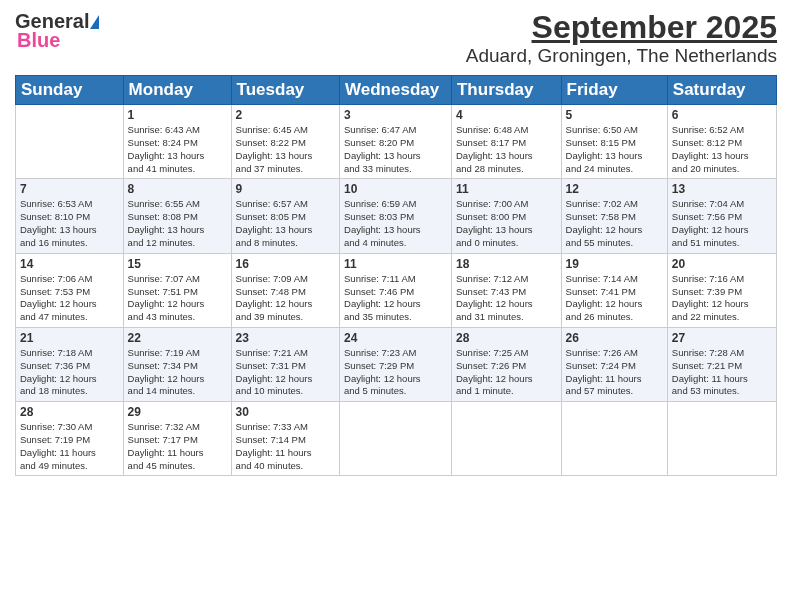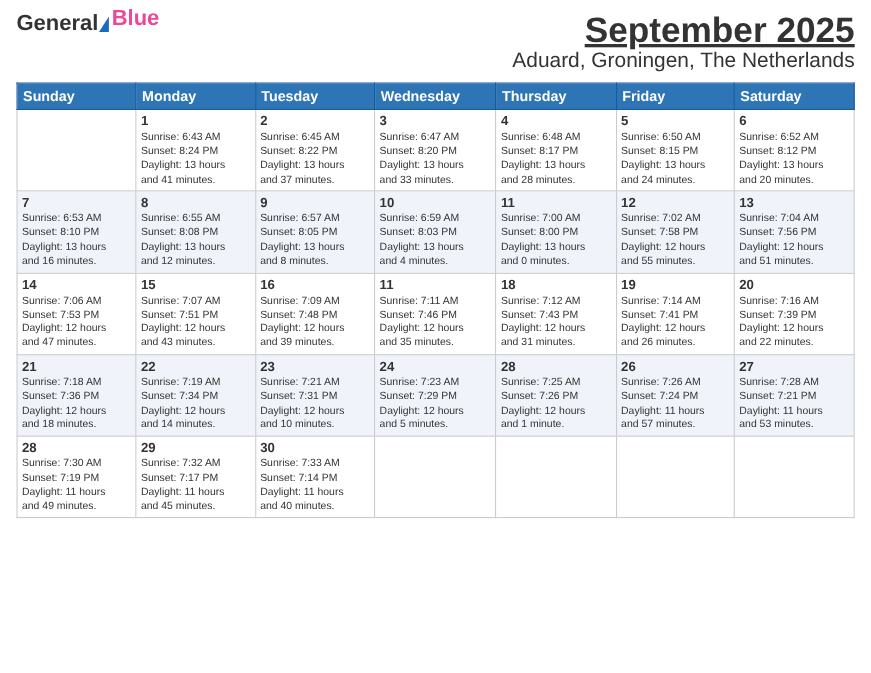--- a/index.html
+++ b/index.html
@@ -16,21 +16,21 @@
       padding: 10px 15px;
     }
     .header {
       display: flex;
       justify-content: space-between;
       align-items: flex-start;
       margin-bottom: 8px;
     }
     .logo {
       display: flex;
-      flex-direction: row;
+      flex-direction: column;
       align-items: flex-start;
     }
     .title-block {
       text-align: right;
     }
     .month-title {
       font-size: 32px;
       font-weight: bold;
       color: #333;
       line-height: 1.1;
@@ -41,21 +41,21 @@
       color: #333;
     }
     .calendar {
       width: 100%;
       border-collapse: collapse;
       border: 1px solid #999;
     }
     .calendar th {
       background: #2e75b6;
       color: #fff;
-      font-size: 13px;
+      font-size: 17px;
       font-weight: bold;
       padding: 4px 5px;
       text-align: left;
       border: 1px solid #1a5a9e;
     }
     .calendar td {
       vertical-align: top;
       border: 1px solid #ccc;
       padding: 3px 4px;
       width: 113px;

